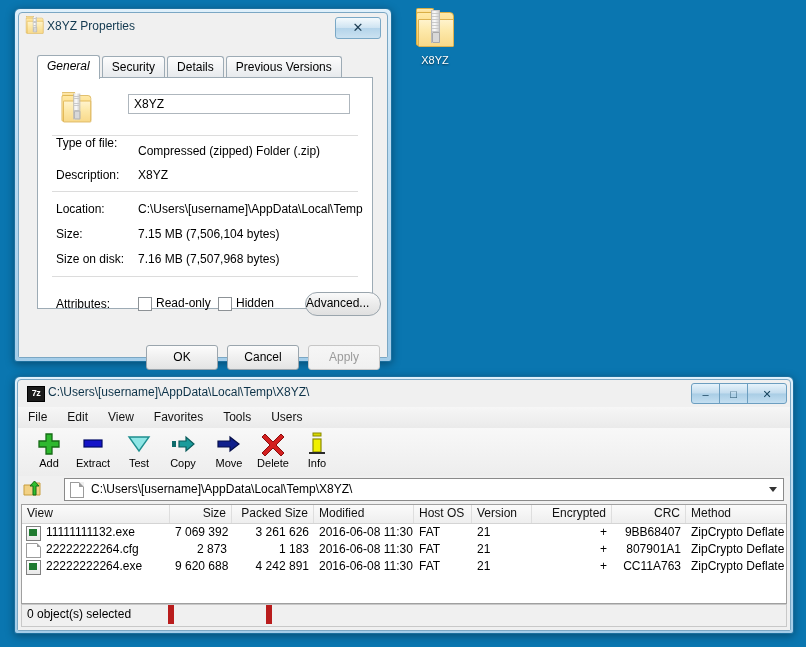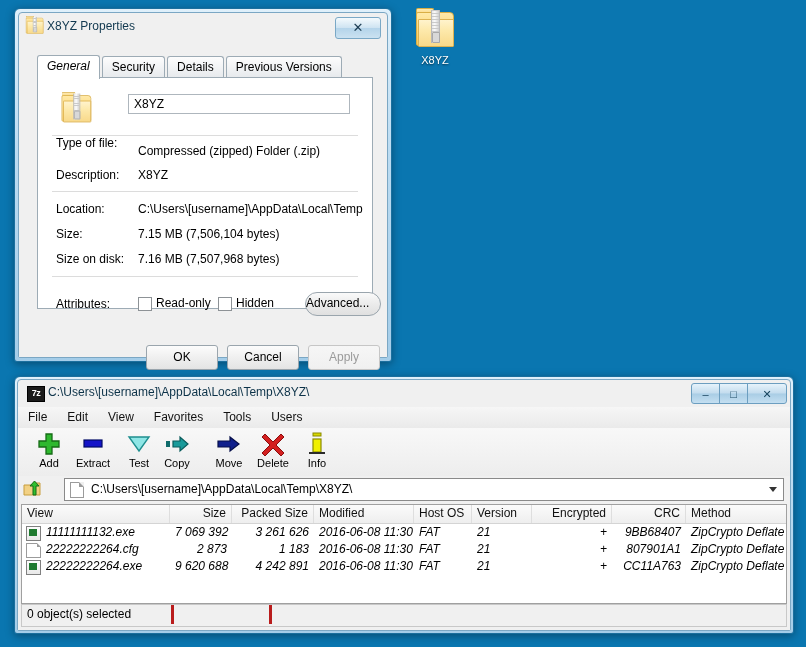--- a/index.html
+++ b/index.html
@@ -98,28 +98,28 @@
   .combo .pathtxt{position:absolute;left:26px;top:3px;font-size:12px;color:#000;white-space:nowrap;}
   .docico{position:absolute;left:5px;top:3px;width:12px;height:14px;background:#fff;border:1px solid #9b9b9b;}
   .docico::after{content:"";position:absolute;right:-1px;top:-1px;border-width:0 5px 5px 0;border-style:solid;border-color:#f0f0f0 #f0f0f0 #9b9b9b #9b9b9b;}
   .combo .arrow{position:absolute;right:6px;top:8px;width:0;height:0;border-left:4px solid transparent;border-right:4px solid transparent;border-top:5px solid #333;}
 
   .listwrap{position:absolute;left:3px;right:3px;top:97px;bottom:26px;background:#fff;border:1px solid #a0a0a0;overflow:hidden;}
   .hdrrow{position:absolute;left:0;right:0;top:0;height:18px;background:linear-gradient(180deg,#fbfbfb,#eeeeee);border-bottom:1px solid #d4d4d4;}
   .hcell{position:absolute;top:0;height:18px;line-height:17px;font-size:12px;color:#111;border-right:1px solid #dedede;box-sizing:border-box;padding:0 5px;white-space:nowrap;}
   .rows{position:absolute;left:0;right:0;top:19px;}
   .row{position:relative;height:17px;}
-  .cell{position:absolute;top:0;height:17px;line-height:16px;font-size:12px;color:#000;white-space:nowrap;box-sizing:border-box;padding:0 5px;font-style:italic;}
+  .cell{position:absolute;top:0;height:17px;line-height:16px;font-size:12px;color:#000;white-space:nowrap;box-sizing:border-box;padding:0 5px;}
   .fico{position:absolute;left:4px;top:2px;width:13px;height:13px;}
   .fico.exe{background:linear-gradient(180deg,#fdfdfd,#e8e8e8);border:1px solid #808080;}
   .fico.exe::after{content:"";position:absolute;left:2px;top:2px;width:8px;height:7px;background:#1f7a30;}
   .fico.cfg{background:#fff;border:1px solid #9b9b9b;}
   .fico.cfg::after{content:"";position:absolute;right:-1px;top:-1px;border-width:0 4px 4px 0;border-style:solid;border-color:#fff #fff #9b9b9b #9b9b9b;}
   .statusbar{position:absolute;left:3px;right:3px;bottom:3px;height:21px;background:#f0f0f0;border:1px solid #c8c8c8;}
-  .stcell{position:absolute;top:0;height:19px;line-height:19px;font-size:12px;padding:0 5px;border-right:3px solid #b91c1c;box-sizing:border-box;color:#000;}
+  .stcell{position:absolute;top:0;height:19px;line-height:19px;font-size:12px;padding:0 5px;border-right:6px solid #b91c1c;box-sizing:border-box;color:#000;}
 </style>
 </head>
 <body style="background: rgb(10, 118, 176);">
 
 <div class="abs" id="desktop-icon">
   <div class="zipfolder">
     <div class="tab"></div><div class="back"></div><div class="front"></div>
     <div class="zip"></div><div class="pull"></div>
   </div>
   <div class="label">X8YZ</div>
@@ -251,21 +251,21 @@
 
         <div class="tbtn" style="left:98px;">
           <div class="gl">
             <svg width="26" height="26" viewBox="0 0 26 26">
                 <path d="M3 6h20l-10 14z" fill="#8fe6e6" stroke="#1f8f8f" stroke-width="1.4"></path>
               </svg>
           </div>
           <div class="cap">Test</div>
         </div>
 
-        <div class="tbtn" style="left:136px;">
+        <div class="tbtn" style="left:142px;">
           <div class="gl">
             <svg width="26" height="26" viewBox="0 0 26 26">
               <rect x="2" y="10" width="4" height="6" fill="#0f6b6b"></rect>
               <path d="M9 10h7V6l8 7-8 7v-4H9z" fill="#1a9b9b" stroke="#0a5c5c" stroke-width="1.2"></path>
             </svg>
           </div>
           <div class="cap">Copy</div>
         </div>
 
         <div class="tbtn" style="left:188px;">

